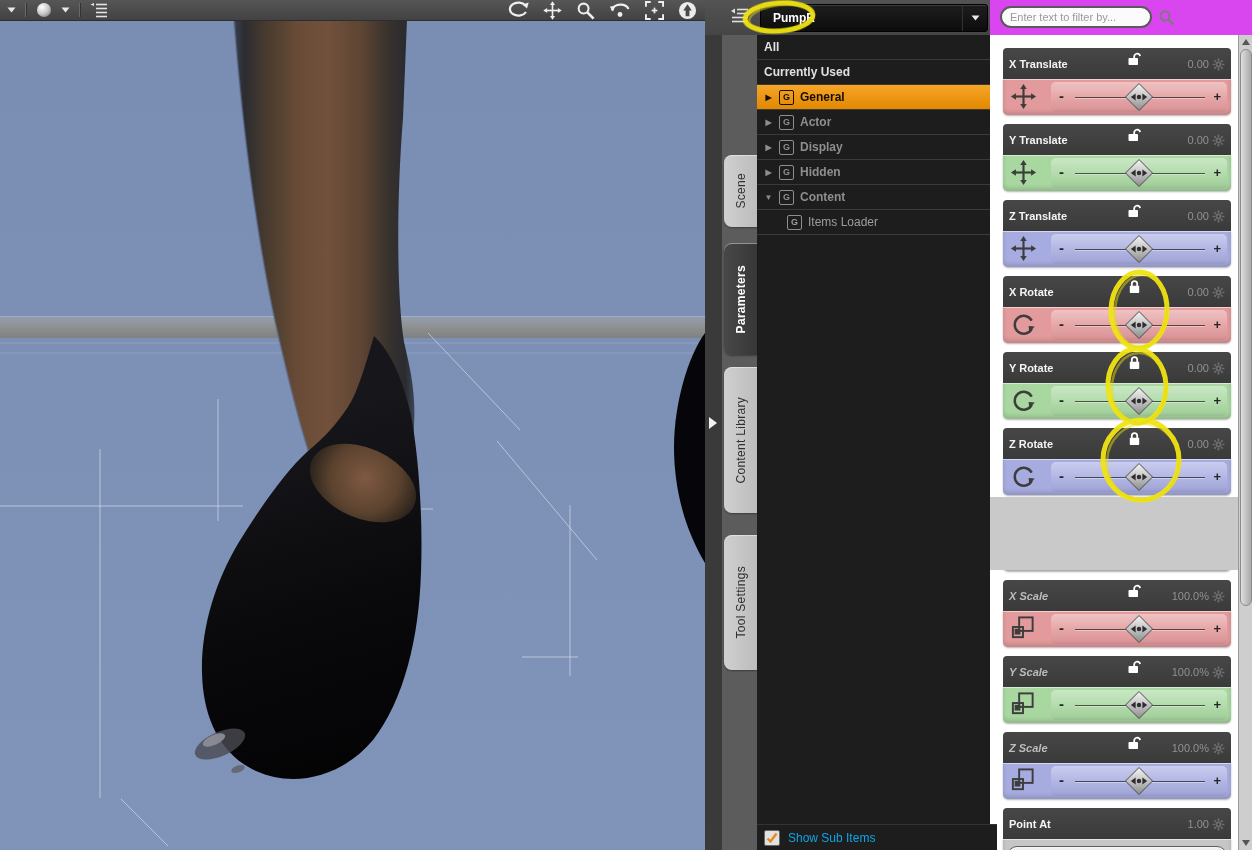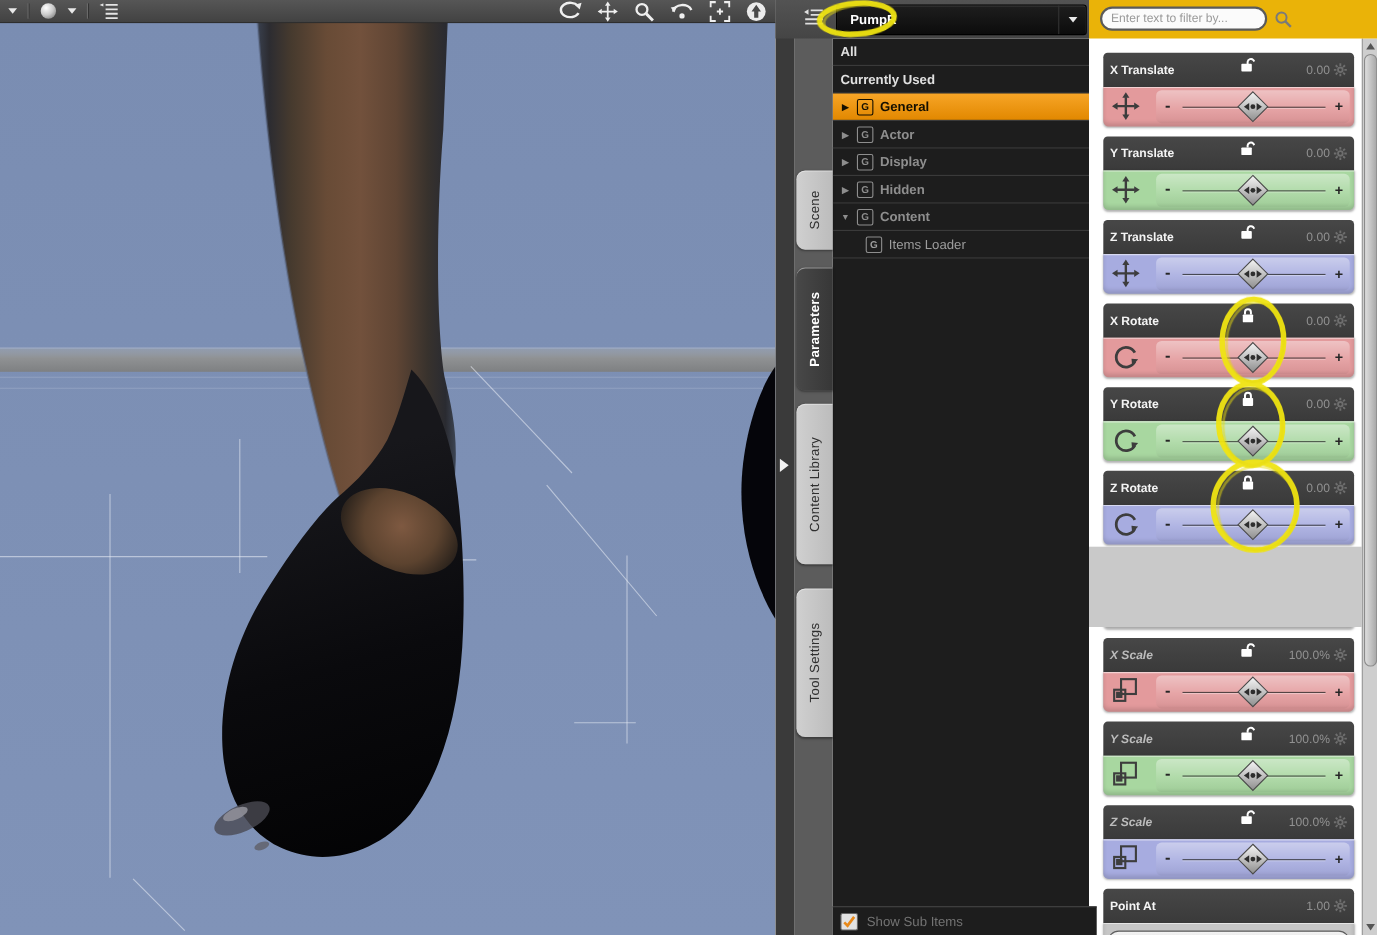--- a/index.html
+++ b/index.html
@@ -37,21 +37,21 @@
   
   #header-dark{position:absolute;left:705px;top:0;width:285px;height:35px;
     background:linear-gradient(#535353,#454545);z-index:6;}
   #pane-menu{position:absolute;left:24px;top:8px;}
   #node-selector{position:absolute;left:55px;top:4px;width:226px;height:26px;
     background:linear-gradient(#1e1e1e,#0c0c0c);border:1px solid #000;border-radius:3px;
     box-shadow:inset 0 1px 0 rgba(255,255,255,.14);display:flex;align-items:center;}
   .nslabel{padding-left:12px;color:#fff;font-size:12px;font-weight:bold;}
   .nsarrow{margin-left:auto;width:24px;height:100%;border-left:1px solid #333;
     display:flex;align-items:center;justify-content:center;}
-  #header-light{position:absolute;left:990px;top:0;width:262px;height:35px;background:#eab308;z-index:6;}
+  #header-light{position:absolute;left:990px;top:0;width:262px;height:35px;background:#d946ef;z-index:6;}
   #filter-input{position:absolute;left:10px;top:6px;width:132px;height:18px;border:2px solid #5a5a5a;
     border-radius:11px;background:#fbfbfb;font-family:"Liberation Sans",sans-serif;
     font-size:11px;color:#444;padding:0 8px;outline:none;}
   #filter-input::placeholder{color:#9a9a9a;}
   #filter-search{position:absolute;left:168px;top:9px;}
 
   
   #cats{position:absolute;left:757px;top:35px;width:233px;height:789px;background:#1d1d1d;z-index:2;}
   .cat-row{height:24px;border-bottom:1px solid #3a3a3a;display:flex;align-items:center;
     font-size:12px;font-weight:bold;color:#8e8e8e;padding-left:7px;gap:6px;cursor:default;}
@@ -59,21 +59,21 @@
   .cat-row.selected{background:linear-gradient(#f7a527,#e28800);color:#140f00;}
   .cat-row.selected .gbadge{border-color:#140f00;color:#140f00;}
   .cat-row.child{padding-left:30px;font-weight:normal;color:#9d9d9d;}
   .tri{font-size:8px;width:9px;text-align:center;}
   .gbadge{width:13px;height:13px;border:1px solid #8e8e8e;border-radius:2px;
     font-size:9px;line-height:13px;text-align:center;font-weight:bold;flex:0 0 13px;}
   #cats-footer{position:absolute;left:757px;top:824px;width:233px;height:26px;background:#1d1d1d;
     border-top:1px solid #333;display:flex;align-items:center;gap:8px;padding-left:7px;z-index:3;}
   #ssi-box{width:14px;height:14px;background:#e2e2e2;border:1px solid #666;border-radius:2px;
     display:flex;align-items:center;justify-content:center;}
-  #ssi-label{color:#737373;font-size:12px;}
+  #ssi-label{color:#0ea5e9;font-size:12px;}
 
   
   #sliders{position:absolute;left:990px;top:35px;width:248px;height:815px;background:#fff;
     overflow:hidden;z-index:2;}
   .hl-band{position:absolute;left:0;top:462px;width:248px;height:73px;background:#c9c9c9;}
   .card{position:absolute;left:13px;width:228px;}
   .card-h{height:31px;background:linear-gradient(#474747,#3a3a3a);border-radius:4px 4px 0 0;
     display:flex;align-items:center;position:relative;padding:0 6px;}
   .card-label{color:#f4f4f4;font-size:11px;font-weight:bold;}
   .card-label.it{font-style:italic;color:#bcbcbc;}

